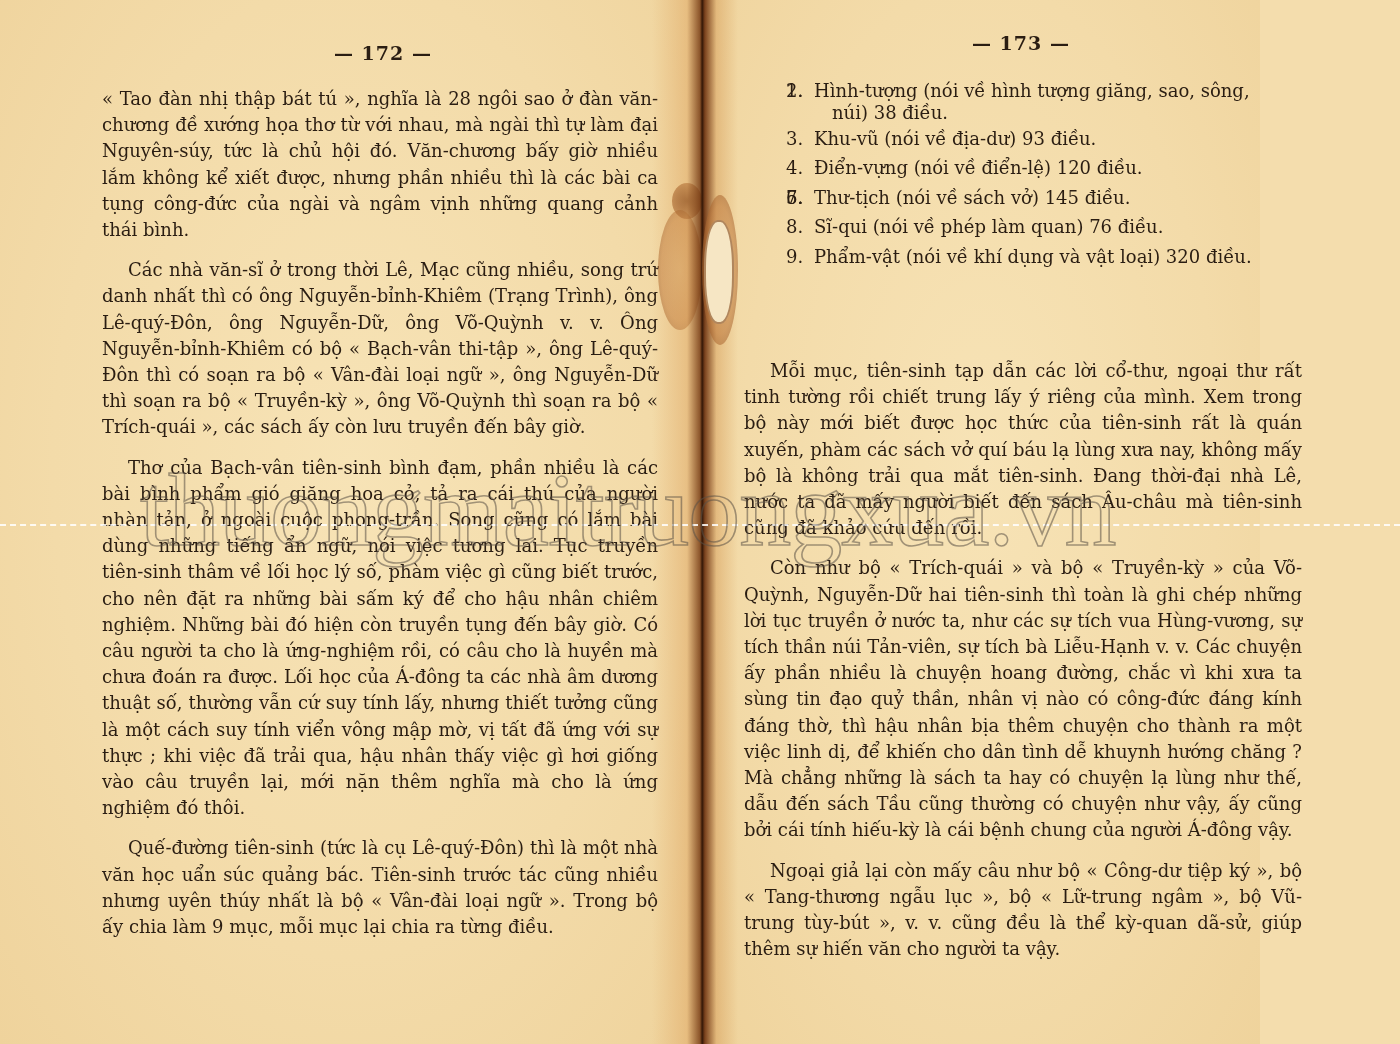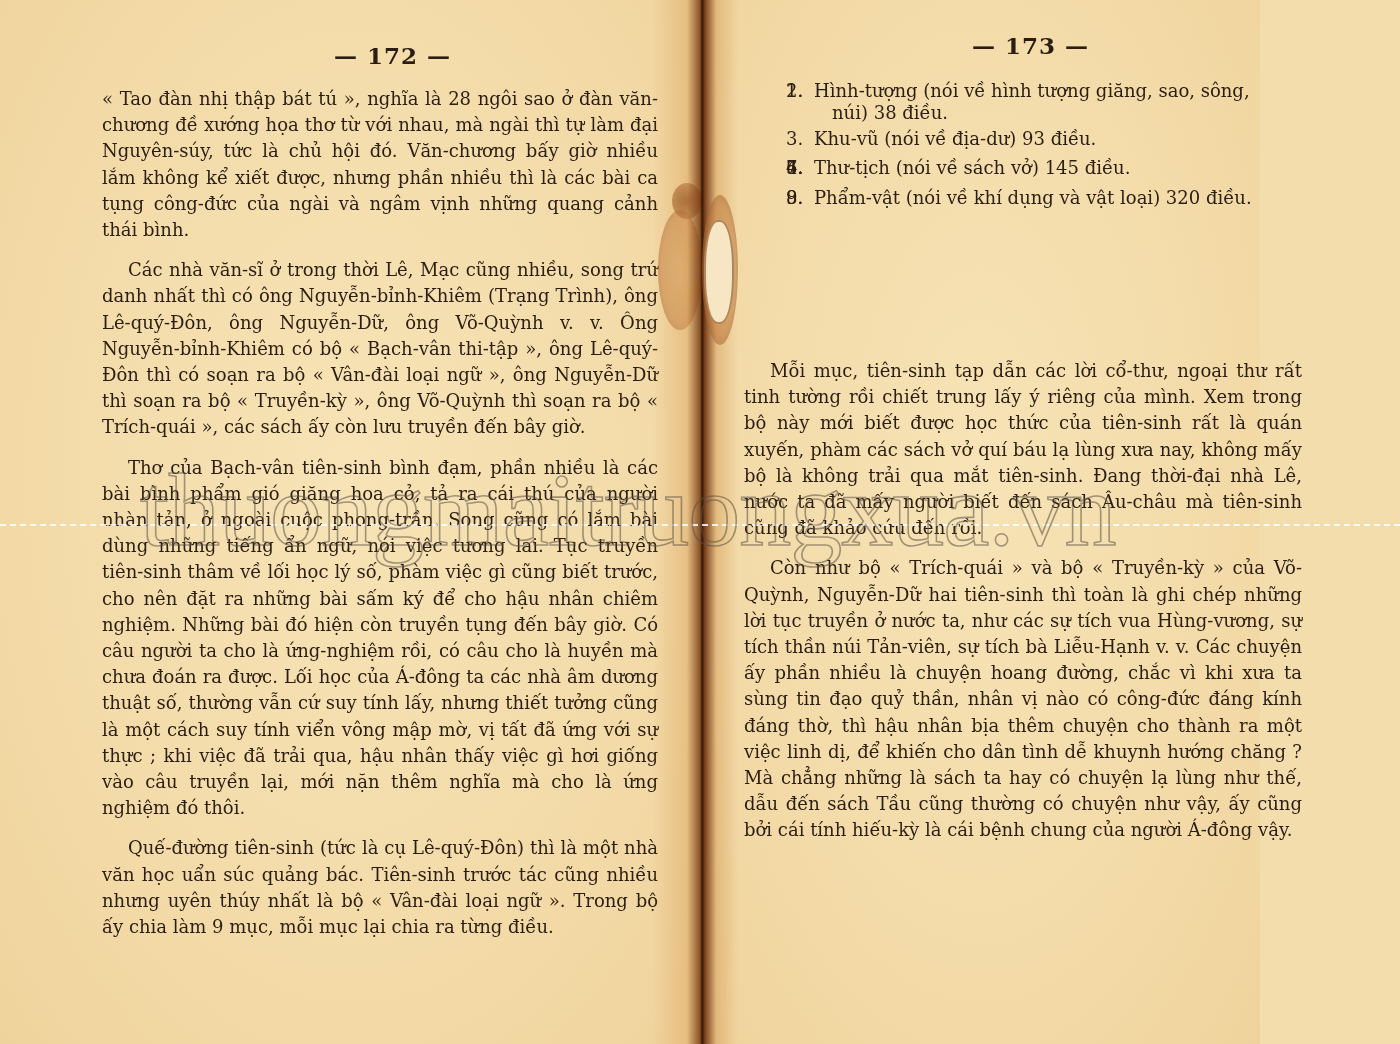--- a/index.html
+++ b/index.html
@@ -51,21 +51,21 @@
       background: radial-gradient(ellipse at 50% 50%, rgba(110,50,15,0.85) 0%, rgba(150,80,30,0.6) 70%, rgba(150,80,30,0) 100%);
     }
     .stain-light {
       position: absolute;
       border-radius: 45%;
       background: #f6e6c4;
       border: 2px solid rgba(130,70,25,0.6);
     }
     .page-number {
       position: absolute;
-      font-size: 23px;
+      font-size: 19px;
       font-weight: bold;
       letter-spacing: 1px;
     }
     .text-block {
       position: absolute;
       font-size: 18px;
       line-height: 26.2px;
       text-align: justify;
     }
     .text-block p {
@@ -138,43 +138,46 @@
         <span class="num">2.</span>
         <span>Hình-tượng (nói về hình tượng giăng, sao, sông,</span>
         <span class="cont">núi) 38 điều.</span>
       </li>
       <li>
         <span class="num">3.</span>
         <span>Khu-vũ (nói về địa-dư) 93 điều.</span>
       </li>
       <li>
         <span class="num">4.</span>
+        <span>Điển-vựng (nói về điển-lệ) 120 điều.</span>
       </li>
       <li>
         <span class="num">5.</span>
       </li>
       <li>
         <span class="num">6.</span>
       </li>
       <li>
         <span class="num">7.</span>
         <span>Thư-tịch (nói về sách vở) 145 điều.</span>
       </li>
       <li>
         <span class="num">8.</span>
+        <span>Sĩ-qui (nói về phép làm quan) 76 điều.</span>
       </li>
       <li>
         <span class="num">9.</span>
         <span>Phẩm-vật (nói về khí dụng và vật loại) 320 điều.</span>
       </li>
     </ul>
 
     <div class="text-block" style="left:42px; top:358px; width:558px;">
       <p>Mỗi mục, tiên-sinh tạp dẫn các lời cổ-thư, ngoại thư rất tinh tường rồi chiết trung lấy ý riêng của mình. Xem trong bộ này mới biết được học thức của tiên-sinh rất là quán xuyến, phàm các sách vở quí báu lạ lùng xưa nay, không mấy bộ là không trải qua mắt tiên-sinh. Đang thời-đại nhà Lê, nước ta đã mấy người biết đến sách Âu-châu mà tiên-sinh cũng đã khảo cứu đến rồi.</p>
       <p>Còn như bộ « Trích-quái » và bộ « Truyền-kỳ » của Võ-Quỳnh, Nguyễn-Dữ hai tiên-sinh thì toàn là ghi chép những lời tục truyền ở nước ta, như các sự tích vua Hùng-vương, sự tích thần núi Tản-viên, sự tích bà Liễu-Hạnh v. v. Các chuyện ấy phần nhiều là chuyện hoang đường, chắc vì khi xưa ta sùng tin đạo quỷ thần, nhân vị nào có công-đức đáng kính đáng thờ, thì hậu nhân bịa thêm chuyện cho thành ra một việc linh dị, để khiến cho dân tình dễ khuynh hướng chăng ? Mà chẳng những là sách ta hay có chuyện lạ lùng như thế, dẫu đến sách Tầu cũng thường có chuyện như vậy, ấy cũng bởi cái tính hiếu-kỳ là cái bệnh chung của người Á-đông vậy.</p>
+      <p>Ngoại giả lại còn mấy câu như bộ « Công-dư tiệp ký », bộ « Tang-thương ngẫu lục », bộ « Lữ-trung ngâm », bộ Vũ-trung tùy-bút », v. v. cũng đều là thể kỳ-quan dã-sử, giúp thêm sự hiến văn cho người ta vậy.</p>
     </div>
 
     <div class="stain" style="left:0px; top:195px; width:36px; height:150px;"></div>
     <div class="stain-light" style="left:2px; top:220px; width:26px; height:100px;"></div>
   </div>
 
   <div class="wm-line"></div>
   <div class="watermark">thuongmaitruongxua.vn</div>
 
 </div>

